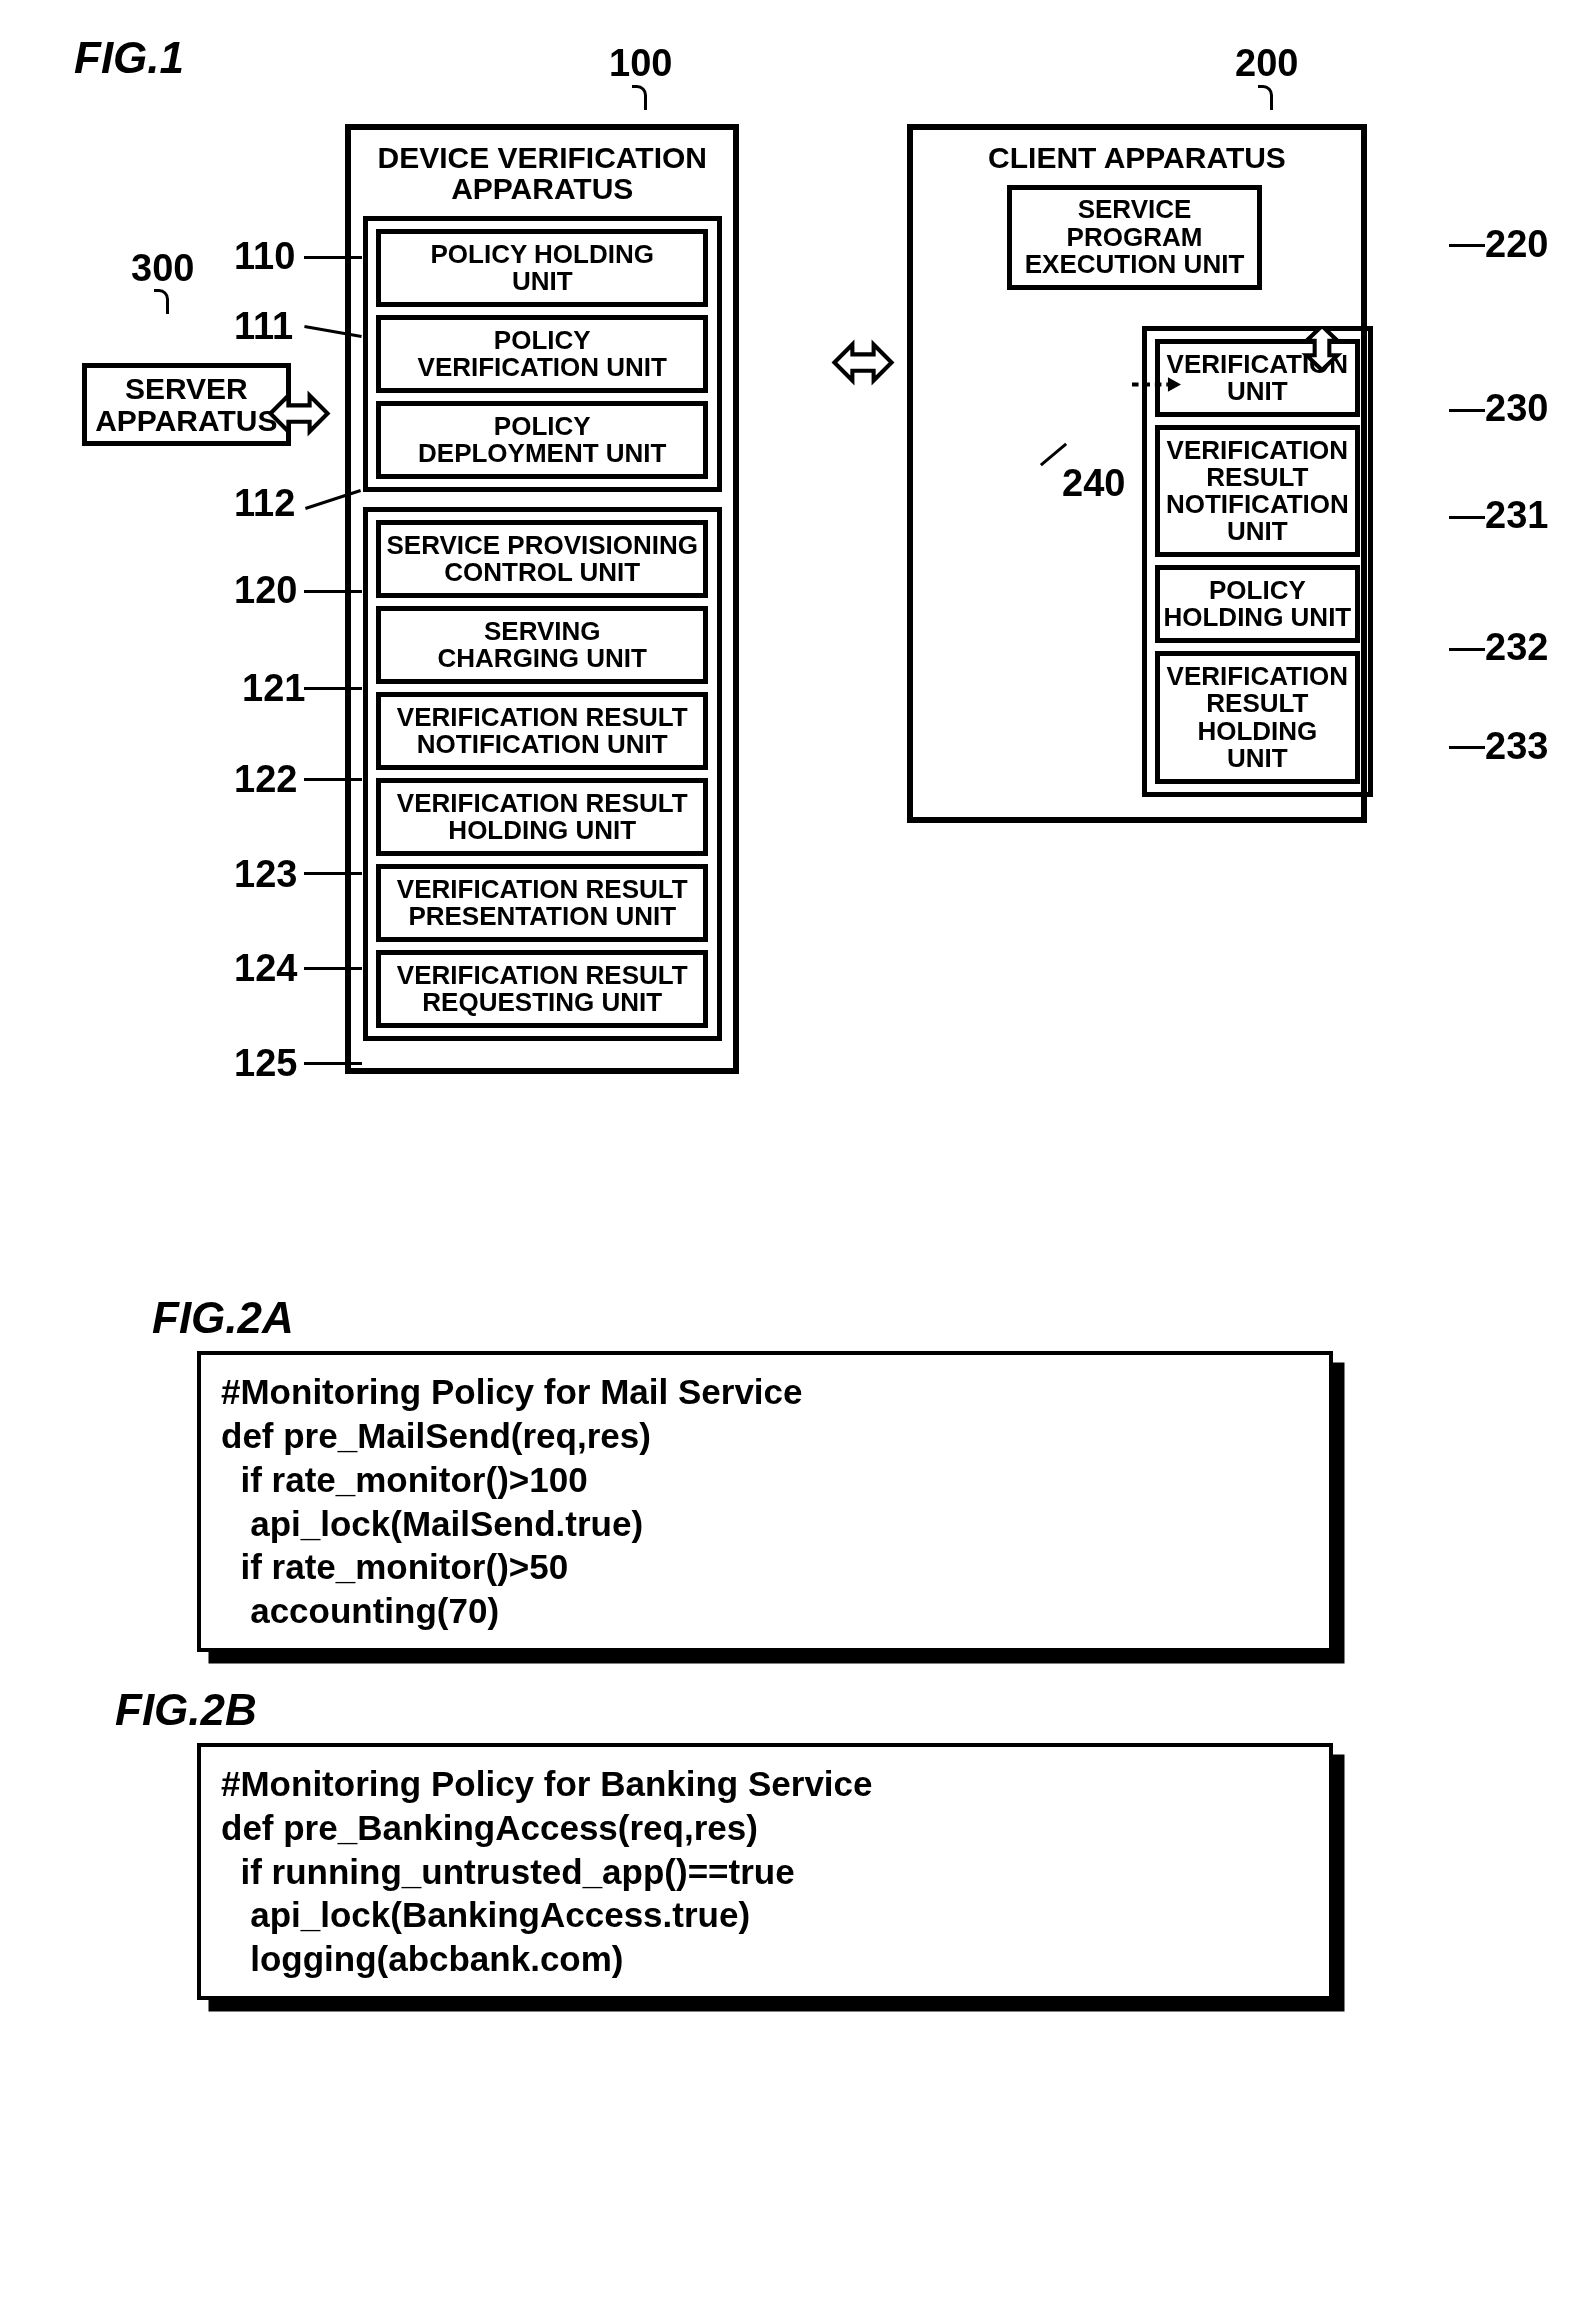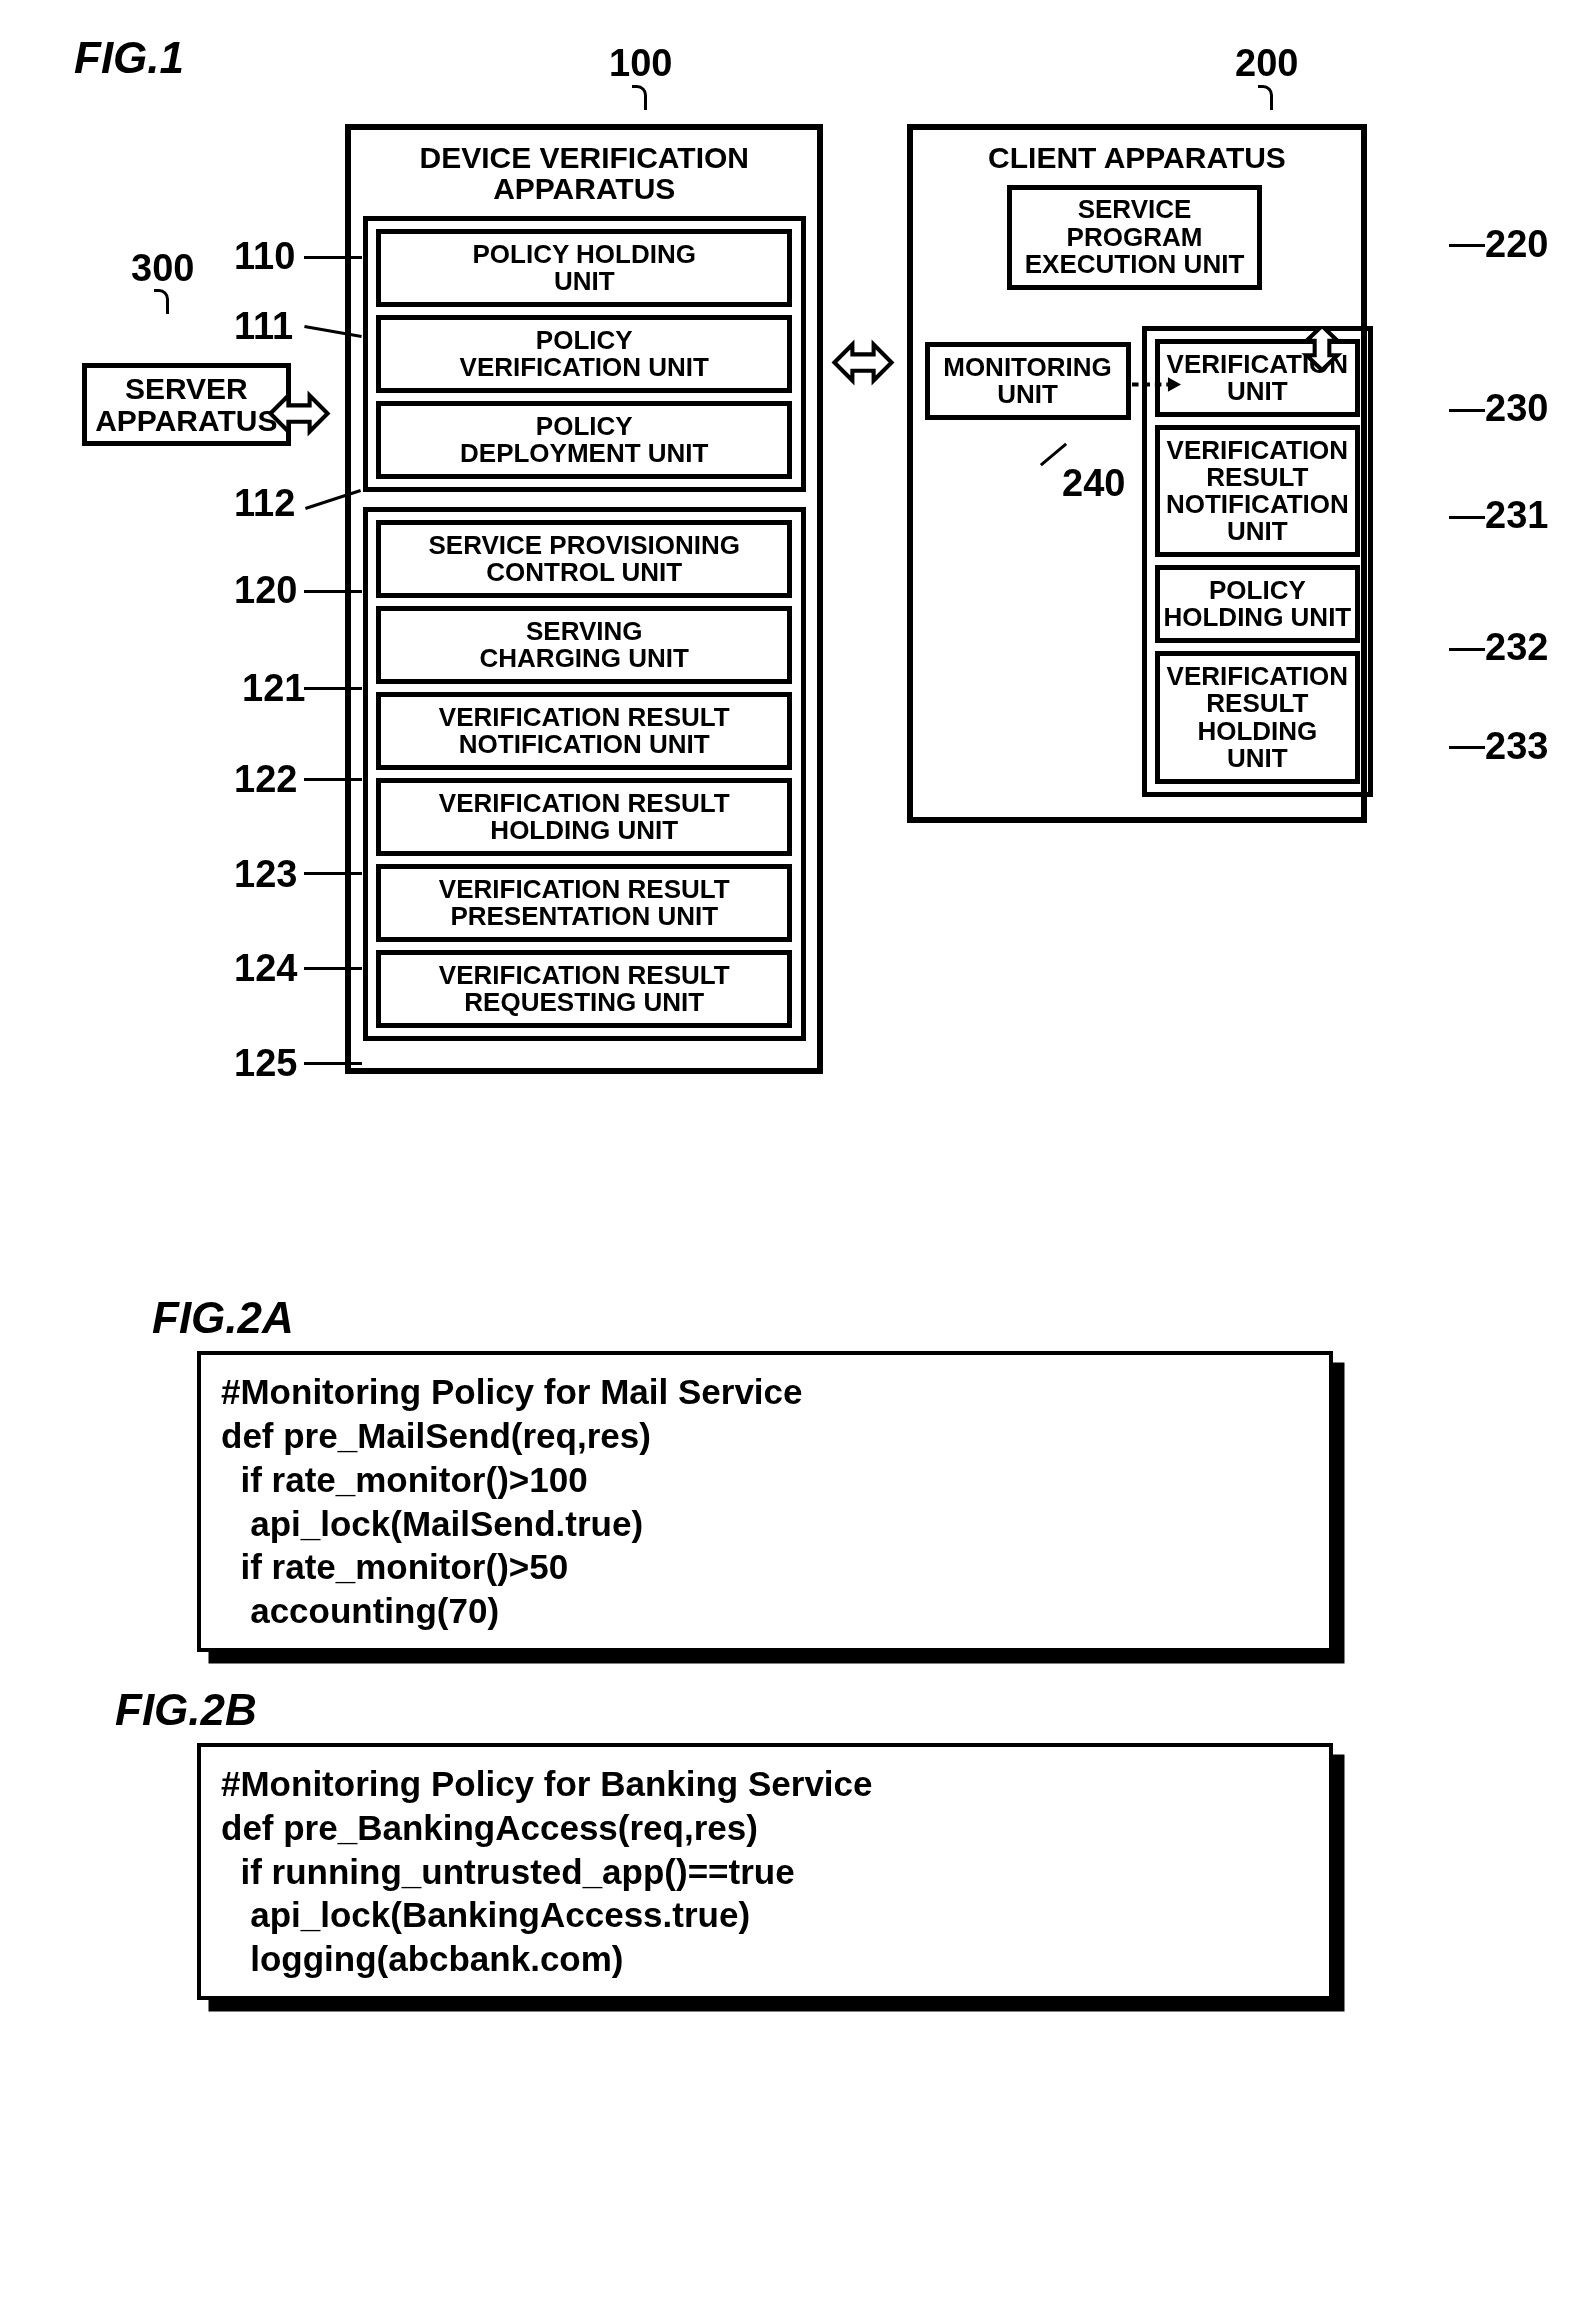--- a/index.html
+++ b/index.html
@@ -128,21 +128,21 @@
       <span style="white-space:pre;">SERVER
 APPARATUS</span>
     </div>
 
     <div class="dbl-arrow" style="left:221px; top:298px;">
       <svg width="58" height="49" viewBox="0 0 70 60">
         <polygon points="0,30 22,8 22,20 48,20 48,8 70,30 48,52 48,40 22,40 22,52" fill="#fff" stroke="#000" stroke-width="5"></polygon>
       </svg>
     </div>
 
-    <div class="apparatus" style="left:296px; top:33px; width:478px;padding-left:12px;">
+    <div class="apparatus" style="left:296px; top:33px; width:394px;padding-left:12px;">
       <div class="apparatus-title" style="white-space:pre;">DEVICE VERIFICATION
 APPARATUS</div>
 
       <div class="subgroup">
         <div class="unit-box" style="white-space:pre;">POLICY HOLDING
 UNIT</div>
         <div class="unit-box" style="white-space:pre;">POLICY
 VERIFICATION UNIT</div>
         <div class="unit-box" style="white-space:pre;">POLICY
 DEPLOYMENT UNIT</div>
@@ -208,22 +208,20 @@
 
       <div class="vert-dbl" style="left:387px; top:196px;">
         <svg width="44" height="44" viewBox="0 0 54 54">
           <polygon points="27,0 8,18 18,18 18,36 8,36 27,54 46,36 36,36 36,18 46,18" fill="#fff" stroke="#000" stroke-width="5"></polygon>
         </svg>
       </div>
 
       <div style="display:flex; gap:11.5px; margin-top:36px;">
 
         <div style="flex:0 0 206px; position:relative;">
-          <div class="unit-box" style="width:206px; margin-top:16.5px;">MONITORING
-UNIT</div>
 
           <div style="position:absolute; left:207px; top:46px;">
             <svg width="49" height="25" viewBox="0 0 60 30">
               <line x1="0" y1="15" x2="44" y2="15" stroke="#000" stroke-width="5" stroke-dasharray="8 6"></line>
               <polygon points="44,6 60,15 44,24" fill="#000"></polygon>
             </svg>
           </div>
         </div>
 
         <div class="subgroup" style="flex:1; margin-bottom:0;">

